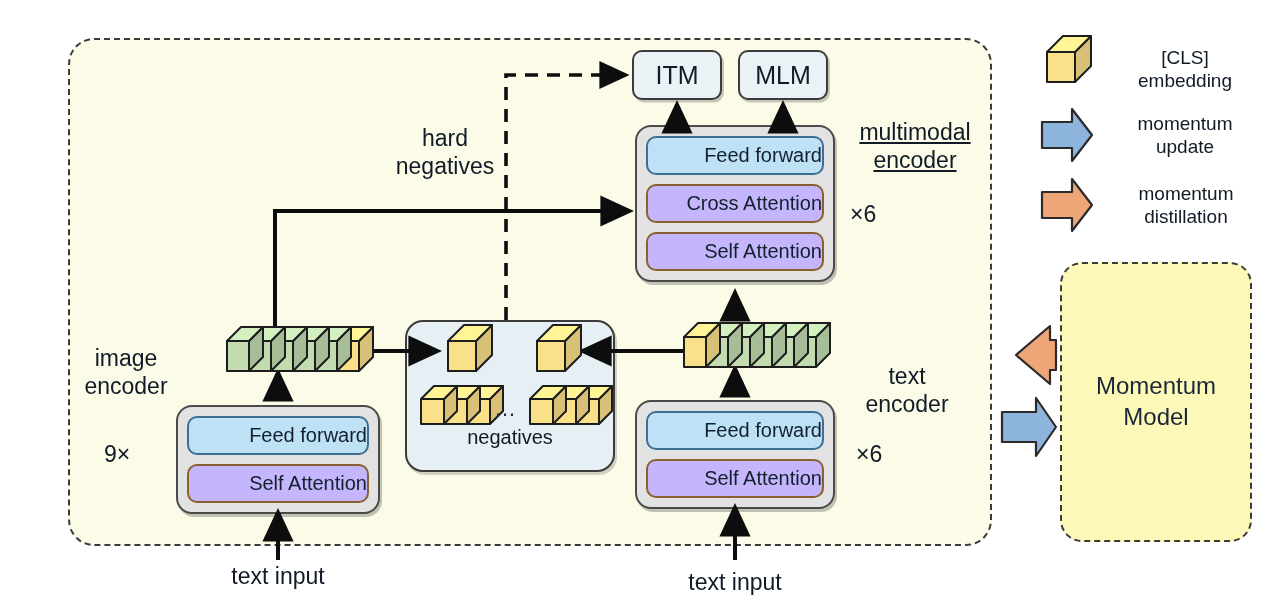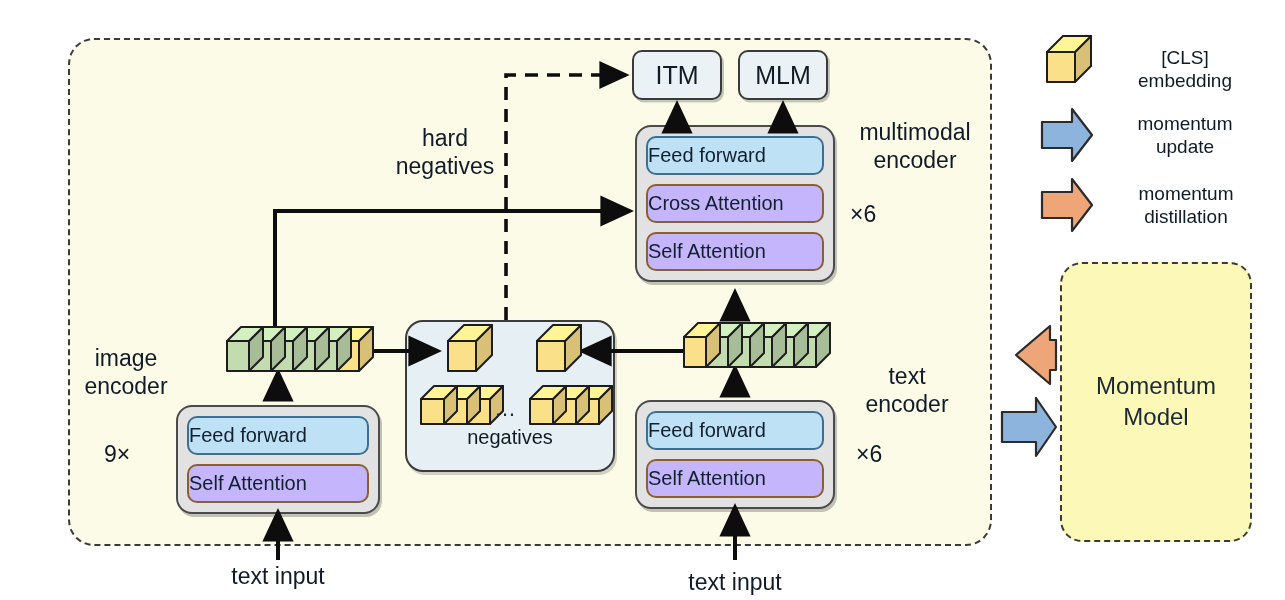--- a/index.html
+++ b/index.html
@@ -44,21 +44,21 @@
     background: #e2e2e2;
     box-shadow: 2px 3px 0 rgba(60,60,60,0.30);
     padding: 9px;
     display: flex; flex-direction: column; gap: 9px;
   }
   .enc-row {
     border: 2px solid #2d4a63;
     border-radius: 10px;
     font-size: 20px;
     color: #12202e;
-    text-align: left;
+    text-align: right;
     padding: 7px 0 8px 0;
     line-height: 1;
   }
   .enc-ff { background: #bfe1f5; border-color: #3c6f91; }
   .enc-att { background: #c4b5fd; border-color: #8a6030; }
 
   
   .head-box {
     border: 2.2px solid #3b3b3b;
     border-radius: 10px;
@@ -105,21 +105,21 @@
   </div>
   <div class="node head-box" style="left:632px; top:50px; width:90px; height:50px;">
     <span>ITM</span>
   </div>
 
   <div class="node encoder" style="left:635px; top:125px; width:200px;">
     <div class="enc-row enc-ff">Feed forward</div>
     <div class="enc-row enc-att">Cross Attention</div>
     <div class="enc-row enc-att">Self Attention</div>
   </div>
-  <div class="txt center" style="left:845px; top:118px; width:140px;">multimodal<br>encoder</div>
+  <div class="txt center" style="left:845px; top:118px; width:140px;text-decoration:underline;">multimodal<br>encoder</div>
   <div class="txt" style="left:850px; top:200px;">×6</div>
 
   <div class="node encoder" style="left:176px; top:405px; width:204px;">
     <div class="enc-row enc-ff">Feed forward</div>
     <div class="enc-row enc-att">Self Attention</div>
   </div>
   <div class="txt center" style="left:80px; top:344px; width:92px;">image<br>encoder</div>
   <div class="txt" style="left:104px; top:440px;">9×</div>
   <div class="txt center" style="left:182px; top:562px; width:192px;">text input</div>
 

